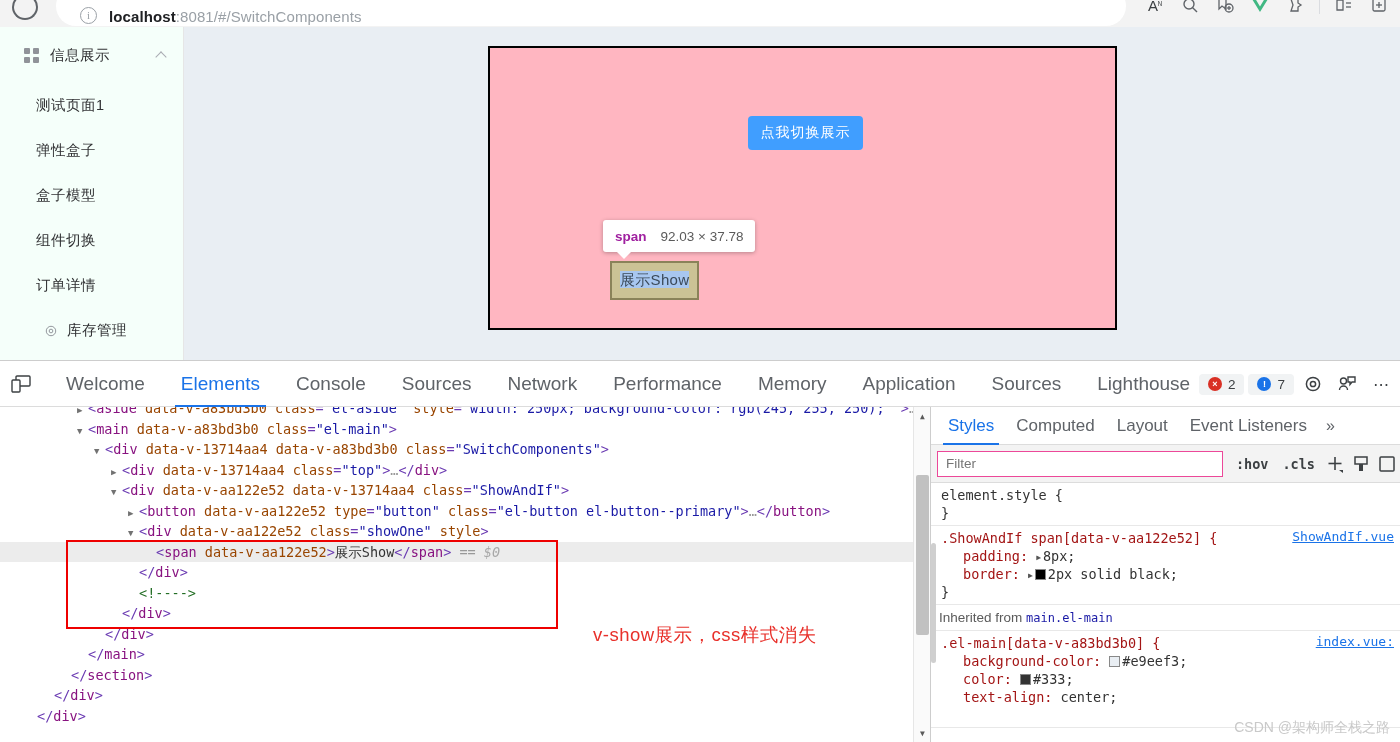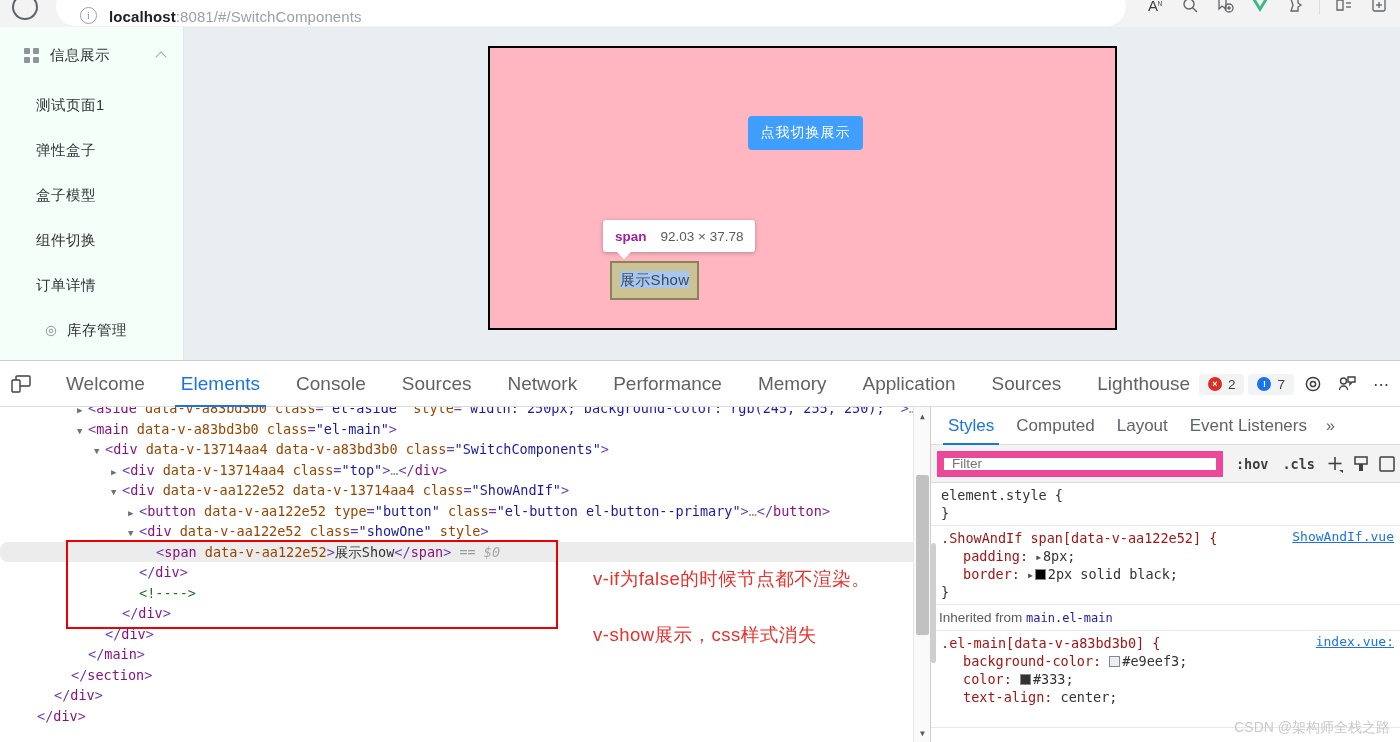--- a/index.html
+++ b/index.html
@@ -105,21 +105,21 @@
   .dot.err { background:#d93025; }
   .dot.info { background:#1a73e8; }
   .icon-btn { width:30px; height:30px; display:flex; align-items:center; justify-content:center;
     color:#3c4043; cursor:pointer;}
 
   
   .dt-body { position:absolute; left:0; top:46px; right:0; bottom:0; display:flex; }
   .dom-pane { position:relative; width:930px; height:336px; background:#fff; overflow:hidden;
     font-family:"DejaVu Sans Mono","Liberation Mono", monospace; font-size:13.5px; }
   .dom-line { height:20.5px; line-height:20.5px; white-space:nowrap; color:#881280; }
-  .dom-line.sel { background:#ececec;border-radius:8px; }
+  .dom-line.sel { background:#ececec; }
   .t-punct { color:#6a3ab2; }
   .t-tag { color:#881280; }
   .t-attr { color:#994500; }
   .t-val { color:#1a1aa6; }
   .t-txt { color:#333; }
   .t-comment { color:#236e25; }
   .t-gray { color:#999; }
   .t-goldgray { color:#a8a8a8; font-style:italic; }
   .arrow { display:inline-block; width:11px; color:#727272; font-size:9px; }
   .arrow.open:before { content:"\25BC"; }
@@ -147,21 +147,21 @@
   .styles-tabbar { height:38px; border-bottom:1px solid #dcdcdc; display:flex; align-items:center;
     padding-left:6px; }
   .st-tab { height:38px; line-height:38px; padding:0 11px; font-size:17px; color:#5f6368;
     position:relative; cursor:pointer; white-space:nowrap;}
   .st-tab.active { color:#1a73e8; }
   .st-tab.active:after { content:""; position:absolute; left:6px; right:6px; bottom:0;
     height:2px; background:#1a73e8; }
   .st-more { font-size:16px; color:#5f6368; padding:0 8px; cursor:pointer;}
   .filter-row { height:38px; display:flex; align-items:center; border-bottom:1px solid #dcdcdc;
     background:#f3f3f3; }
-  .filter-input { flex:1; height:26px; margin:0 6px; border:7px solid #ec4899; background:#fff;
+  .filter-input { flex:1; height:26px; margin:0 6px; border:1px solid #ec4899; background:#fff;
     font-size:13.5px; color:#a16207; padding:0 8px; outline:none;
     font-family:"Liberation Sans",sans-serif; }
   .st-btn { font-size:13.5px; color:#3c4043; padding:0 7px; cursor:pointer;
     font-family:"DejaVu Sans Mono", monospace; font-weight:bold;}
   .st-icon { width:26px; height:26px; display:flex; align-items:center; justify-content:center;
     color:#3c4043; cursor:pointer;}
   .css-body { font-family:"DejaVu Sans Mono","Liberation Mono", monospace; font-size:13.5px;
     color:#333; }
   .css-rule { padding:3px 0 3px 10px; border-bottom:1px solid #e8e8e8; position:relative; }
   .css-line { height:18px; line-height:18px; white-space:nowrap; }
@@ -357,21 +357,20 @@
             <div class="dom-line" style="padding-left: 128px;"><span class="arrow none"></span><span class="t-comment">&lt;!----&gt;</span></div>
             <div class="dom-line" style="padding-left: 111px;"><span class="arrow none"></span><span class="t-punct">&lt;/</span><span class="t-tag">div</span><span class="t-punct">&gt;</span></div>
             <div class="dom-line" style="padding-left: 94px;"><span class="arrow none"></span><span class="t-punct">&lt;/</span><span class="t-tag">div</span><span class="t-punct">&gt;</span></div>
             <div class="dom-line" style="padding-left: 77px;"><span class="arrow none"></span><span class="t-punct">&lt;/</span><span class="t-tag">main</span><span class="t-punct">&gt;</span></div>
             <div class="dom-line" style="padding-left: 60px;"><span class="arrow none"></span><span class="t-punct">&lt;/</span><span class="t-tag">section</span><span class="t-punct">&gt;</span></div>
             <div class="dom-line" style="padding-left: 43px;"><span class="arrow none"></span><span class="t-punct">&lt;/</span><span class="t-tag">div</span><span class="t-punct">&gt;</span></div>
             <div class="dom-line" style="padding-left: 26px;"><span class="arrow none"></span><span class="t-punct">&lt;/</span><span class="t-tag">div</span><span class="t-punct">&gt;</span></div>
           </div>
 
         <div class="red-box"></div>
-        <div class="annot annot1">v-if为false的时候节点都不渲染。</div>
         <div class="annot annot2">v-show展示，css样式消失</div>
 
         <div class="dom-scroll">
           <div class="sb-arrow up">▲</div>
           <div class="thumb"></div>
           <div class="sb-arrow down">▼</div>
         </div>
       </div>
 
       <div class="styles-pane">

